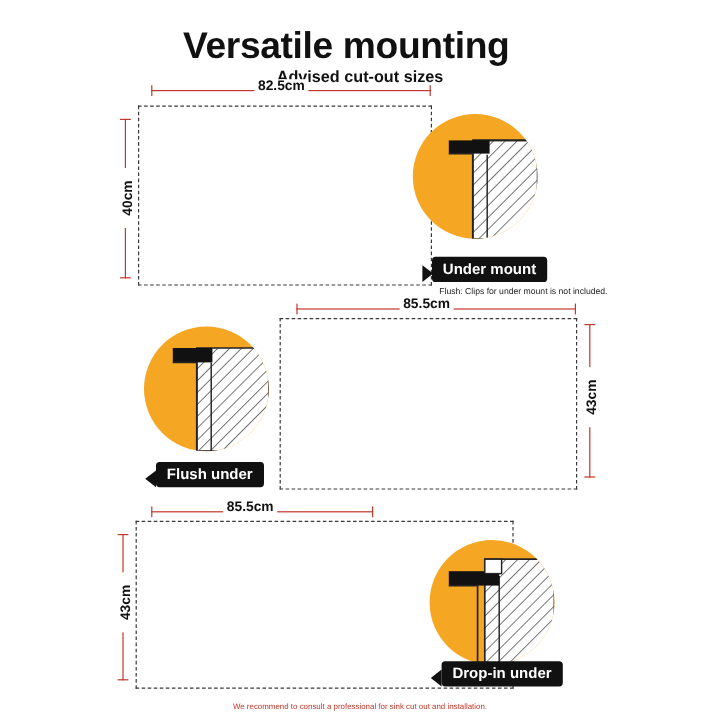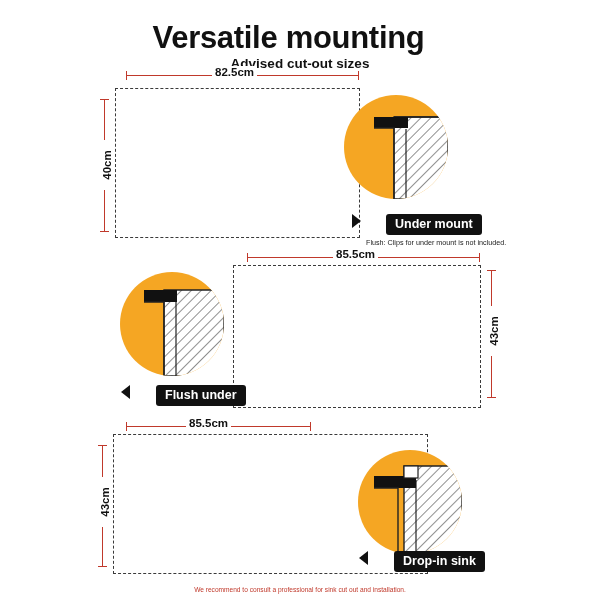--- a/index.html
+++ b/index.html
@@ -105,23 +105,22 @@
     border-radius: 50%;
     background: #f5a623;
     overflow: hidden;
   }
   .detail svg { display: block; }
 
   
   .callout {
     position: absolute;
     display: flex;
-    align-items: flex-start;
+    align-items: flex-end;
     height: 21px;
-    gap: 26px;
   }
   .callout .arrow {
     width: 0; height: 0;
     border-top: 7px solid transparent;
     border-bottom: 7px solid transparent;
   }
   .callout.right-arrow .arrow {
     border-left: 9px solid #111;
     margin-right: -1px;
   }
@@ -249,19 +248,19 @@
       <path d="M46 16 H104 V104 H46 Z" fill="url(#hatchD)" stroke="#222" stroke-width="1.4"></path>
       <path d="M58 30 V104" stroke="#222" stroke-width="1.2" fill="none"></path>
 
       <rect x="16" y="26" width="42" height="12" fill="#111111"></rect>
       <rect x="46" y="16" width="14" height="12" fill="#ffffff" stroke="#222" stroke-width="1.2"></rect>
       <path d="M16 38 H40 V104" fill="none" stroke="#222" stroke-width="1.4"></path>
     </svg>
   </div>
 
   <div class="callout left-arrow" style="left:360px; top:551px;">
-    <span class="flag">Drop-in sink</span>
+    <span class="flag">Drop-in under</span>
     <span class="arrow"></span>
   </div>
 
   <div class="footer-note">We recommend to consult a professional for sink cut out and installation.</div>
 
 </div>
 
 </body></html>

